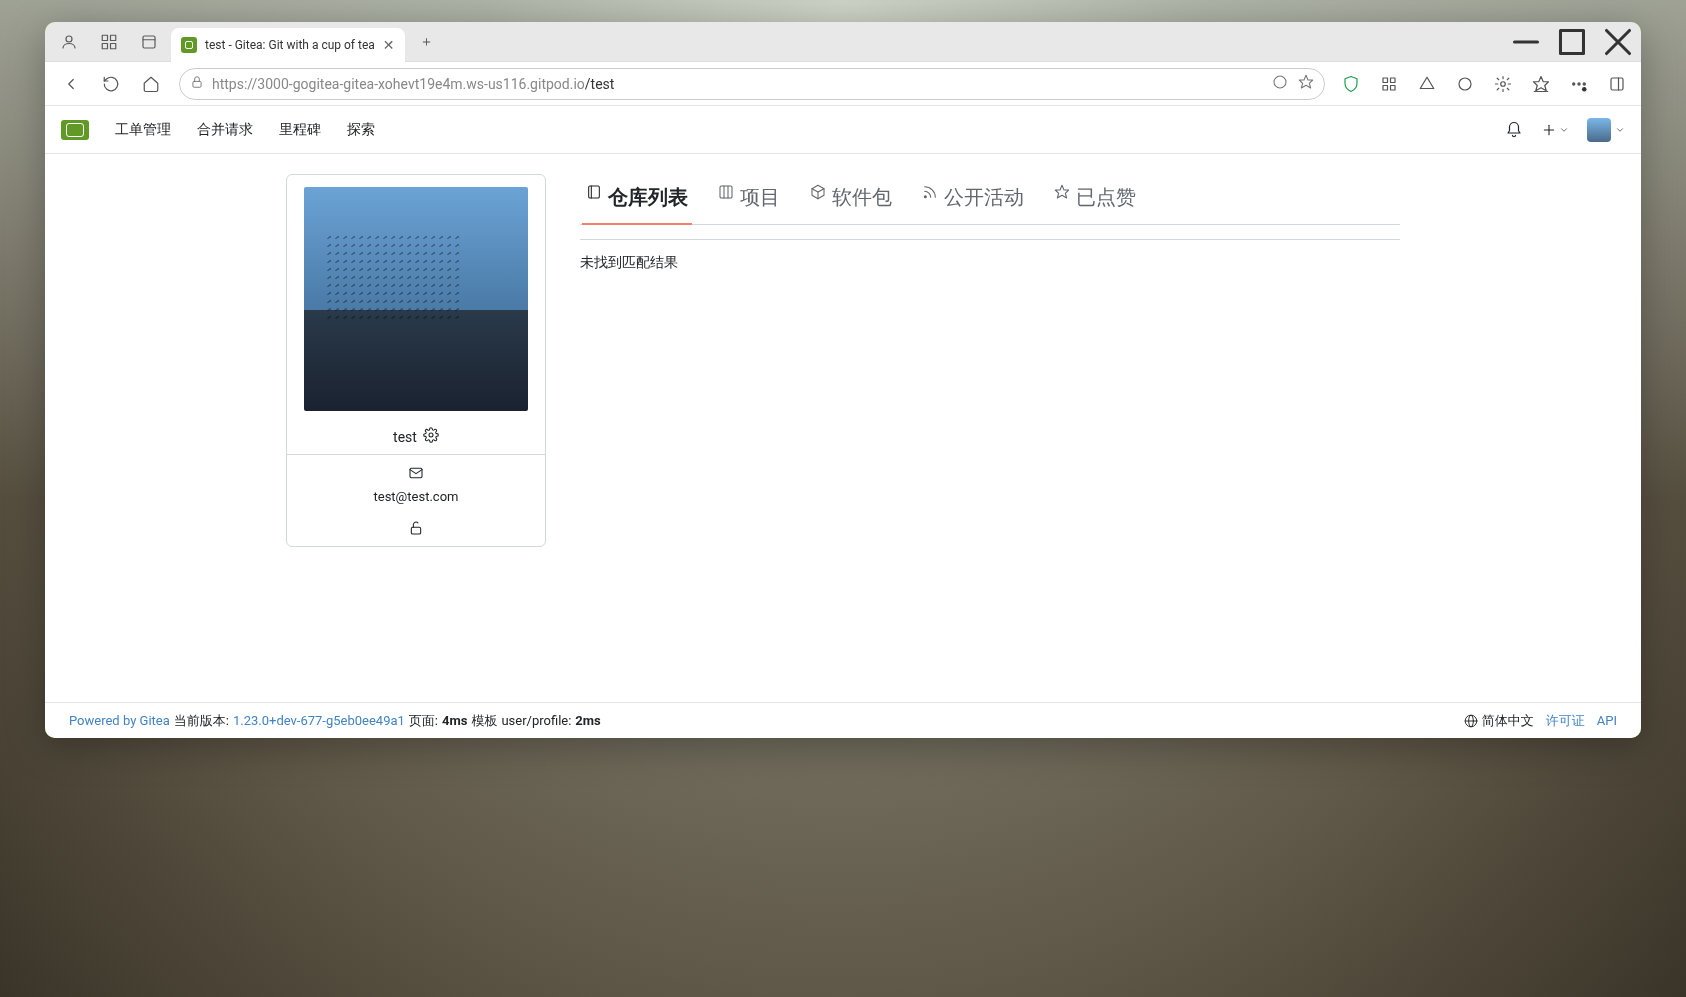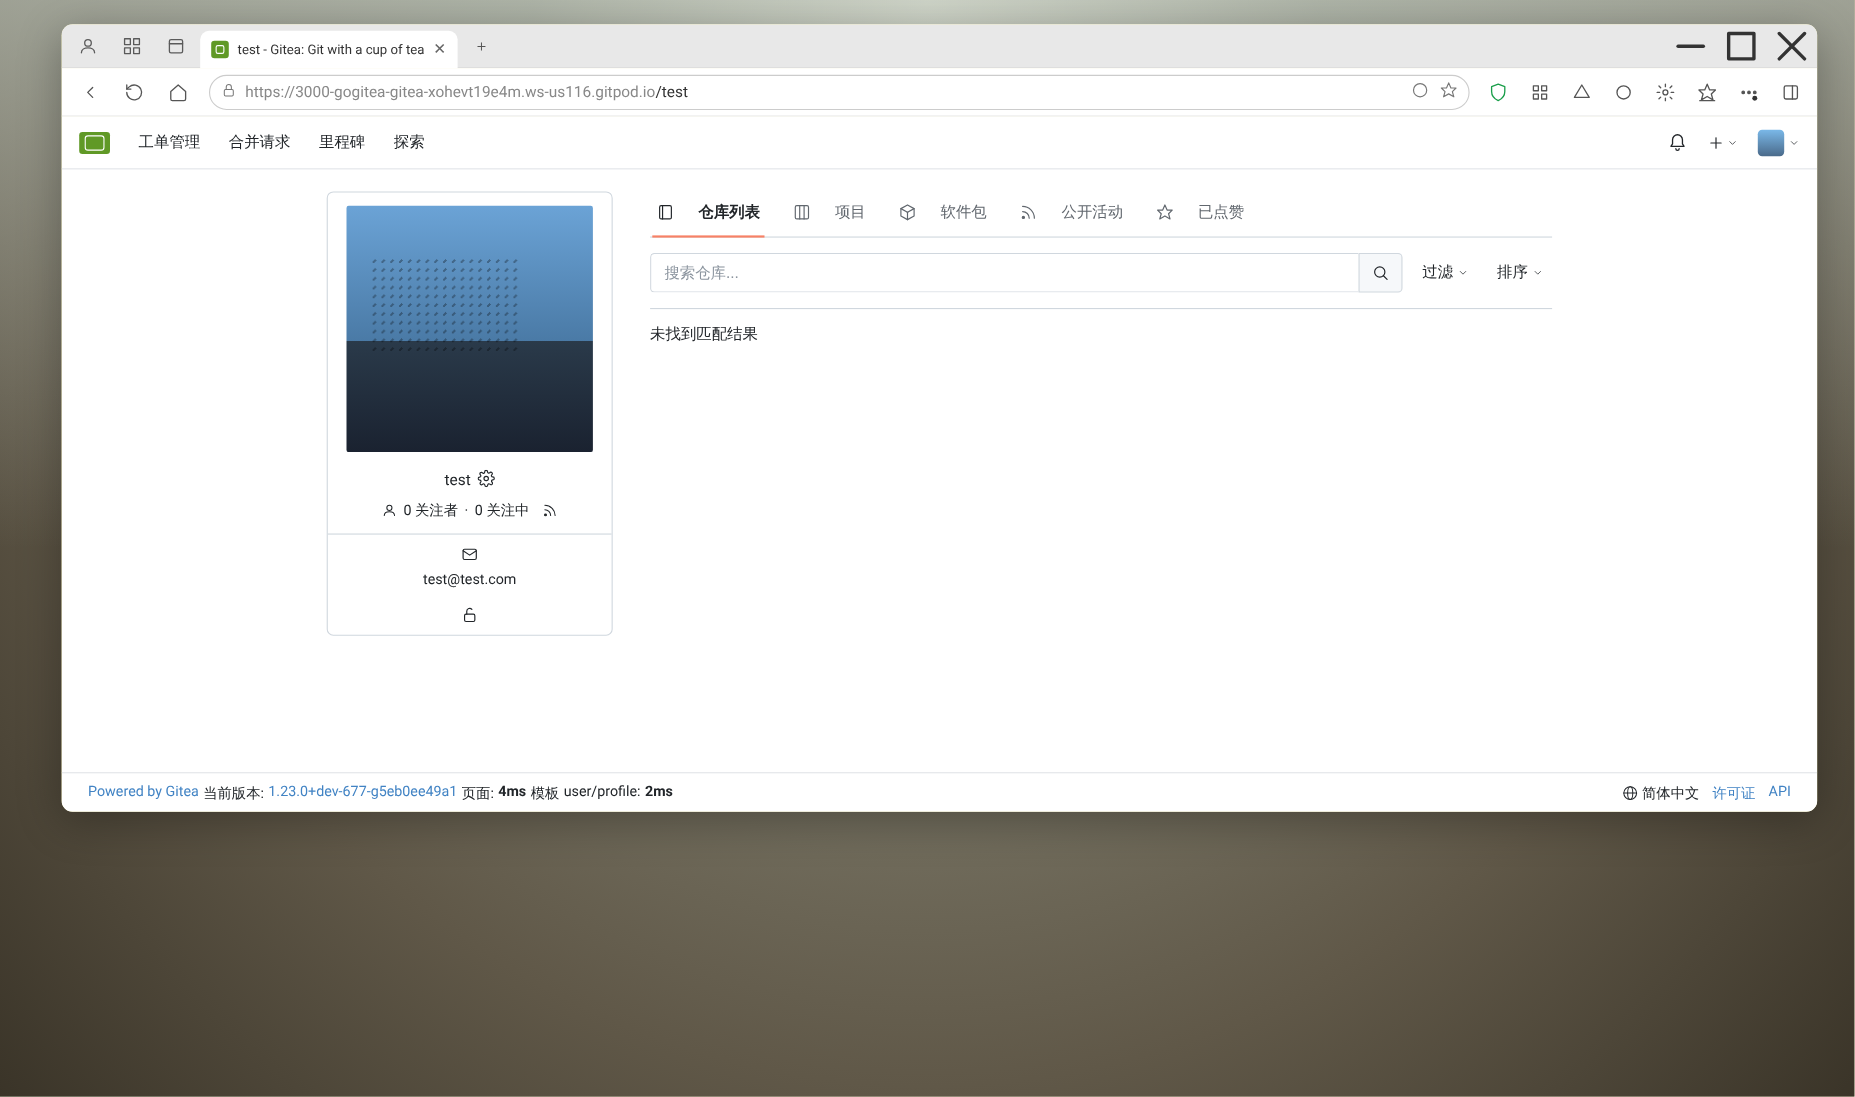--- a/index.html
+++ b/index.html
@@ -19,23 +19,23 @@
     background: radial-gradient(ellipse at top, #d8d8c8 0%, #888878 30%, #605848 70%, #3a3428 100%);
     z-index: 0;
   }
   .wallpaper::before {
     content: ""; position: absolute; top:0; left:0; right:0; height:50%;
     background: linear-gradient(180deg, rgba(200,210,200,0.6), transparent);
   }
   
   .browser-window {
     position: absolute;
-    left: 56px; top: 22px;
+    left: 45px; top: 22px;
     width: 1596px; height: 716px;
-    background: #fef9c3;
+    background: #84cc16;
     border-radius: 10px;
     box-shadow: 0 8px 40px rgba(0,0,0,0.3);
     display: flex; flex-direction: column;
     overflow: hidden;
     z-index: 1;
   }
   
   .tab-strip {
     height: 40px;
     background: #e8e8e8;
@@ -146,21 +146,21 @@
   .profile-card .name-row{text-align:center;padding:4px 0 8px;display:flex;justify-content:center;align-items:center;gap:6px;}
   .profile-card .stats{text-align:center;padding:0 0 12px;font-size:13px;color:#212529;display:flex;justify-content:center;align-items:center;gap:6px;}
   .profile-card .stats svg{width:14px;height:14px;}
   .profile-card .section{border-top:1px solid #d0d7de;padding:10px 12px;display:flex;align-items:center;gap:8px;font-size:13px;flex-direction:column;}
   .profile-card .section .spacer{flex:1;}
   
   .profile-main{
     width:820px;
   }
   .tabs{display:flex;gap:22px;border-bottom:1px solid #d0d7de;padding:0 2px;}
-  .tab{display:flex;align-items:center;gap:22px;padding:10px 4px 12px;color:#61676e;font-size:14px;border-bottom:2px solid transparent;margin-bottom:-1px;}
+  .tab{display:flex;gap:6px;padding:10px 4px 12px;color:#61676e;font-size:20px;border-bottom:2px solid transparent;margin-bottom:-1px;}
   .tab.active{color:#212529;font-weight:600;border-bottom-color:#f78166;}
   .tab svg{width:16px;height:16px;}
   .search-row{display:flex;gap:10px;margin-top:14px;align-items:center;}
   .search-box{flex:1;display:flex;}
   .search-box input{flex:1;height:36px;border:1px solid #d0d7de;border-right:none;border-radius:4px 0 0 4px;padding:0 12px;font-size:14px;outline:none;}
   .search-box input::placeholder{color:#8b949e;}
   .search-box .search-btn{width:40px;height:36px;border:1px solid #d0d7de;background:#f6f8fa;display:flex;align-items:center;justify-content:center;border-radius:0 4px 4px 0;}
   .dropdown-btn{height:36px;padding:0 8px;display:flex;align-items:center;gap:4px;color:#212529;font-size:14px;}
   .results{margin-top:14px;border-top:1px solid #d0d7de;padding-top:14px;color:#212529;font-size:14px;}
   
@@ -351,34 +351,20 @@
     <div class="content">
 
       <div class="profile-card">
         <span class="avatar-big"></span>
         <div class="name-row">
           <span>test</span>
           <span><svg width="16" height="16" viewBox="0 0 24 24">
                 <circle cx="12" cy="12" r="3"></circle>
                 <path d="M19.4 15a1.7 1.7 0 0 0 .3 1.8l.1.1a2 2 0 1 1-2.8 2.8l-.1-.1a1.7 1.7 0 0 0-1.8-.3 1.7 1.7 0 0 0-1 1.5V21a2 2 0 0 1-4 0v-.1a1.7 1.7 0 0 0-1-1.5 1.7 1.7 0 0 0-1.8.3l-.1.1a2 2 0 1 1-2.8-2.8l.1-.1a1.7 1.7 0 0 0 .3-1.8 1.7 1.7 0 0 0-1.5-1H3a2 2 0 0 1 0-4h.1a1.7 1.7 0 0 0 1.5-1 1.7 1.7 0 0 0-.3-1.8l-.1-.1a2 2 0 1 1 2.8-2.8l.1.1a1.7 1.7 0 0 0 1.8.3h0a1.7 1.7 0 0 0 1-1.5V3a2 2 0 0 1 4 0v.1a1.7 1.7 0 0 0 1 1.5h0a1.7 1.7 0 0 0 1.8-.3l.1-.1a2 2 0 1 1 2.8 2.8l-.1.1a1.7 1.7 0 0 0-.3 1.8v0a1.7 1.7 0 0 0 1.5 1H21a2 2 0 0 1 0 4h-.1a1.7 1.7 0 0 0-1.5 1z"></path>
               </svg></span>
-        </div>
-        <div class="stats">
-          <svg viewBox="0 0 24 24">
-              <circle cx="12" cy="8" r="4"></circle>
-              <path d="M4 20c0-4 4-6 8-6s8 2 8 6"></path>
-            </svg>
-          <a>0 关注者</a>
-          <span>·</span>
-          <a>0 关注中</a>
-          <svg viewBox="0 0 24 24" style="margin-left:6px">
-              <path d="M4 11a9 9 0 0 1 9 9"></path>
-              <path d="M4 4a16 16 0 0 1 16 16"></path>
-              <circle cx="5" cy="19" r="1.5" fill="currentColor"></circle>
-            </svg>
         </div>
         <div class="section">
           <svg width="16" height="16" viewBox="0 0 24 24">
               <rect x="3" y="5" width="18" height="14" rx="2"></rect>
               <polyline points="3 7 12 13 21 7"></polyline>
             </svg>
           <a>test@test.com</a>
           <span class="spacer"></span>
           <svg width="16" height="16" viewBox="0 0 24 24">
               <rect x="5" y="11" width="14" height="10" rx="2"></rect>
@@ -421,43 +407,20 @@
             <span>公开活动</span>
           </div>
           <div class="tab">
             <svg viewBox="0 0 24 24">
                 <polygon points="12 2 15 9 22 9 17 14 19 21 12 17 5 21 7 14 2 9 9 9"></polygon>
               </svg>
             <span>已点赞</span>
           </div>
         </div>
 
-        <div class="search-row">
-          <div class="search-box">
-            <input type="text" placeholder="搜索仓库..." style="">
-            <div class="search-btn">
-              <svg width="16" height="16" viewBox="0 0 24 24">
-                  <circle cx="11" cy="11" r="7"></circle>
-                  <line x1="21" y1="21" x2="16" y2="16"></line>
-                </svg>
-            </div>
-          </div>
-          <div class="dropdown-btn">
-            <span>过滤</span>
-            <svg width="10" height="10" viewBox="0 0 24 24">
-                <polyline points="6 9 12 15 18 9"></polyline>
-              </svg>
-          </div>
-          <div class="dropdown-btn">
-            <span>排序</span>
-            <svg width="10" height="10" viewBox="0 0 24 24">
-                <polyline points="6 9 12 15 18 9"></polyline>
-              </svg>
-          </div>
-        </div>
 
         <div class="results">
           <span>未找到匹配结果</span>
         </div>
       </div>
 
     </div>
 
     <div class="footer">
       <a>Powered by Gitea</a>

